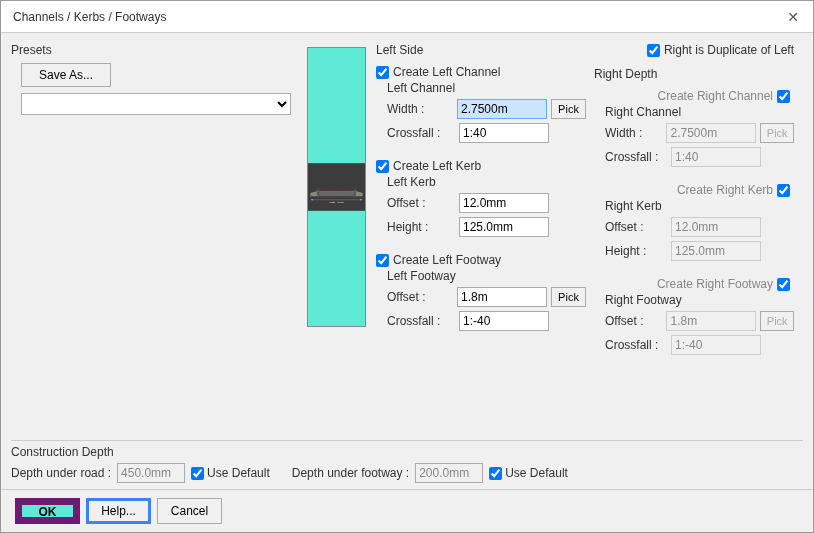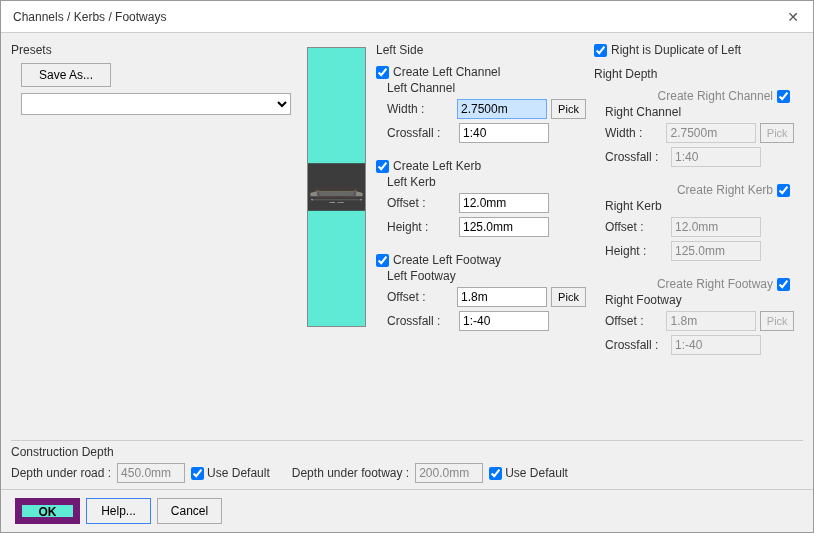--- a/index.html
+++ b/index.html
@@ -219,21 +219,21 @@
       background: #5eead4;
       border: 7px solid #701a75;
       font-size: 12px;
       cursor: pointer;
       font-weight: bold;
     }
     .help-btn {
       width: 65px;
       height: 26px;
       background: #f0f0f0;
-      border: 1px solid #3b82f6;
+      border: 3px solid #3b82f6;
       font-size: 12px;
       cursor: pointer;
       margin-left: 6px;
     }
     .cancel-btn {
       width: 65px;
       height: 26px;
       background: #f0f0f0;
       border: 1px solid #aaa;
       font-size: 12px;
@@ -407,21 +407,21 @@
             <div class="field-row">
               <span class="field-label">Crossfall :</span>
               <input type="text" class="field-input" value="1:-40" style="">
             </div>
           </div>
         </div>
       </div>
 
       <div class="right-section">
 
-        <div style="display:flex; justify-content:flex-start; align-items:center; gap:4px; margin-bottom:4px;">
+        <div style="display:flex; justify-content:flex-end; align-items:center; gap:4px; margin-bottom:4px;">
           <input type="checkbox" checked="" style="">
           <span class="right-checkbox-label">Right is Duplicate of Left</span>
         </div>
 
         <span class="section-header">Right Depth</span>
 
         <div class="section-group">
           <div class="section-right-label">
             <span>Create Right Channel</span>
             <input type="checkbox" checked="" style="">

